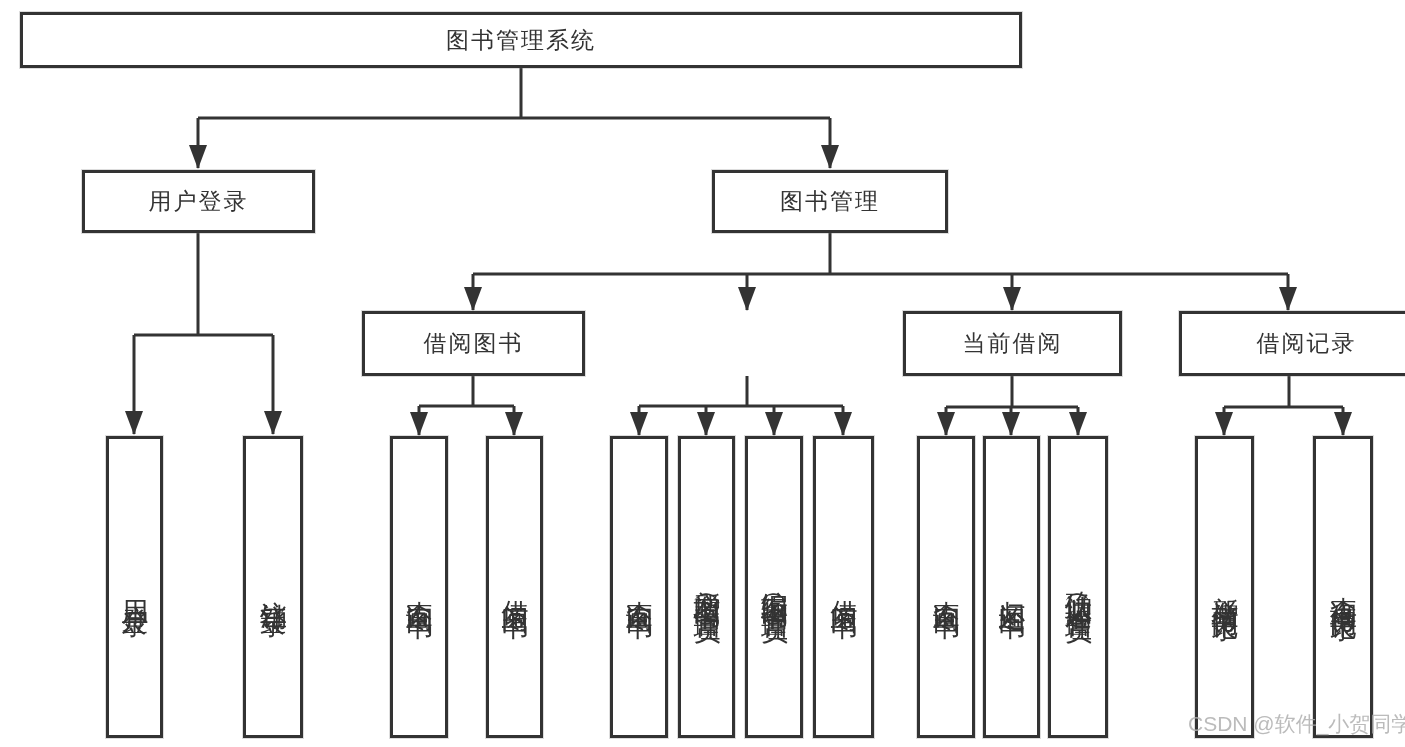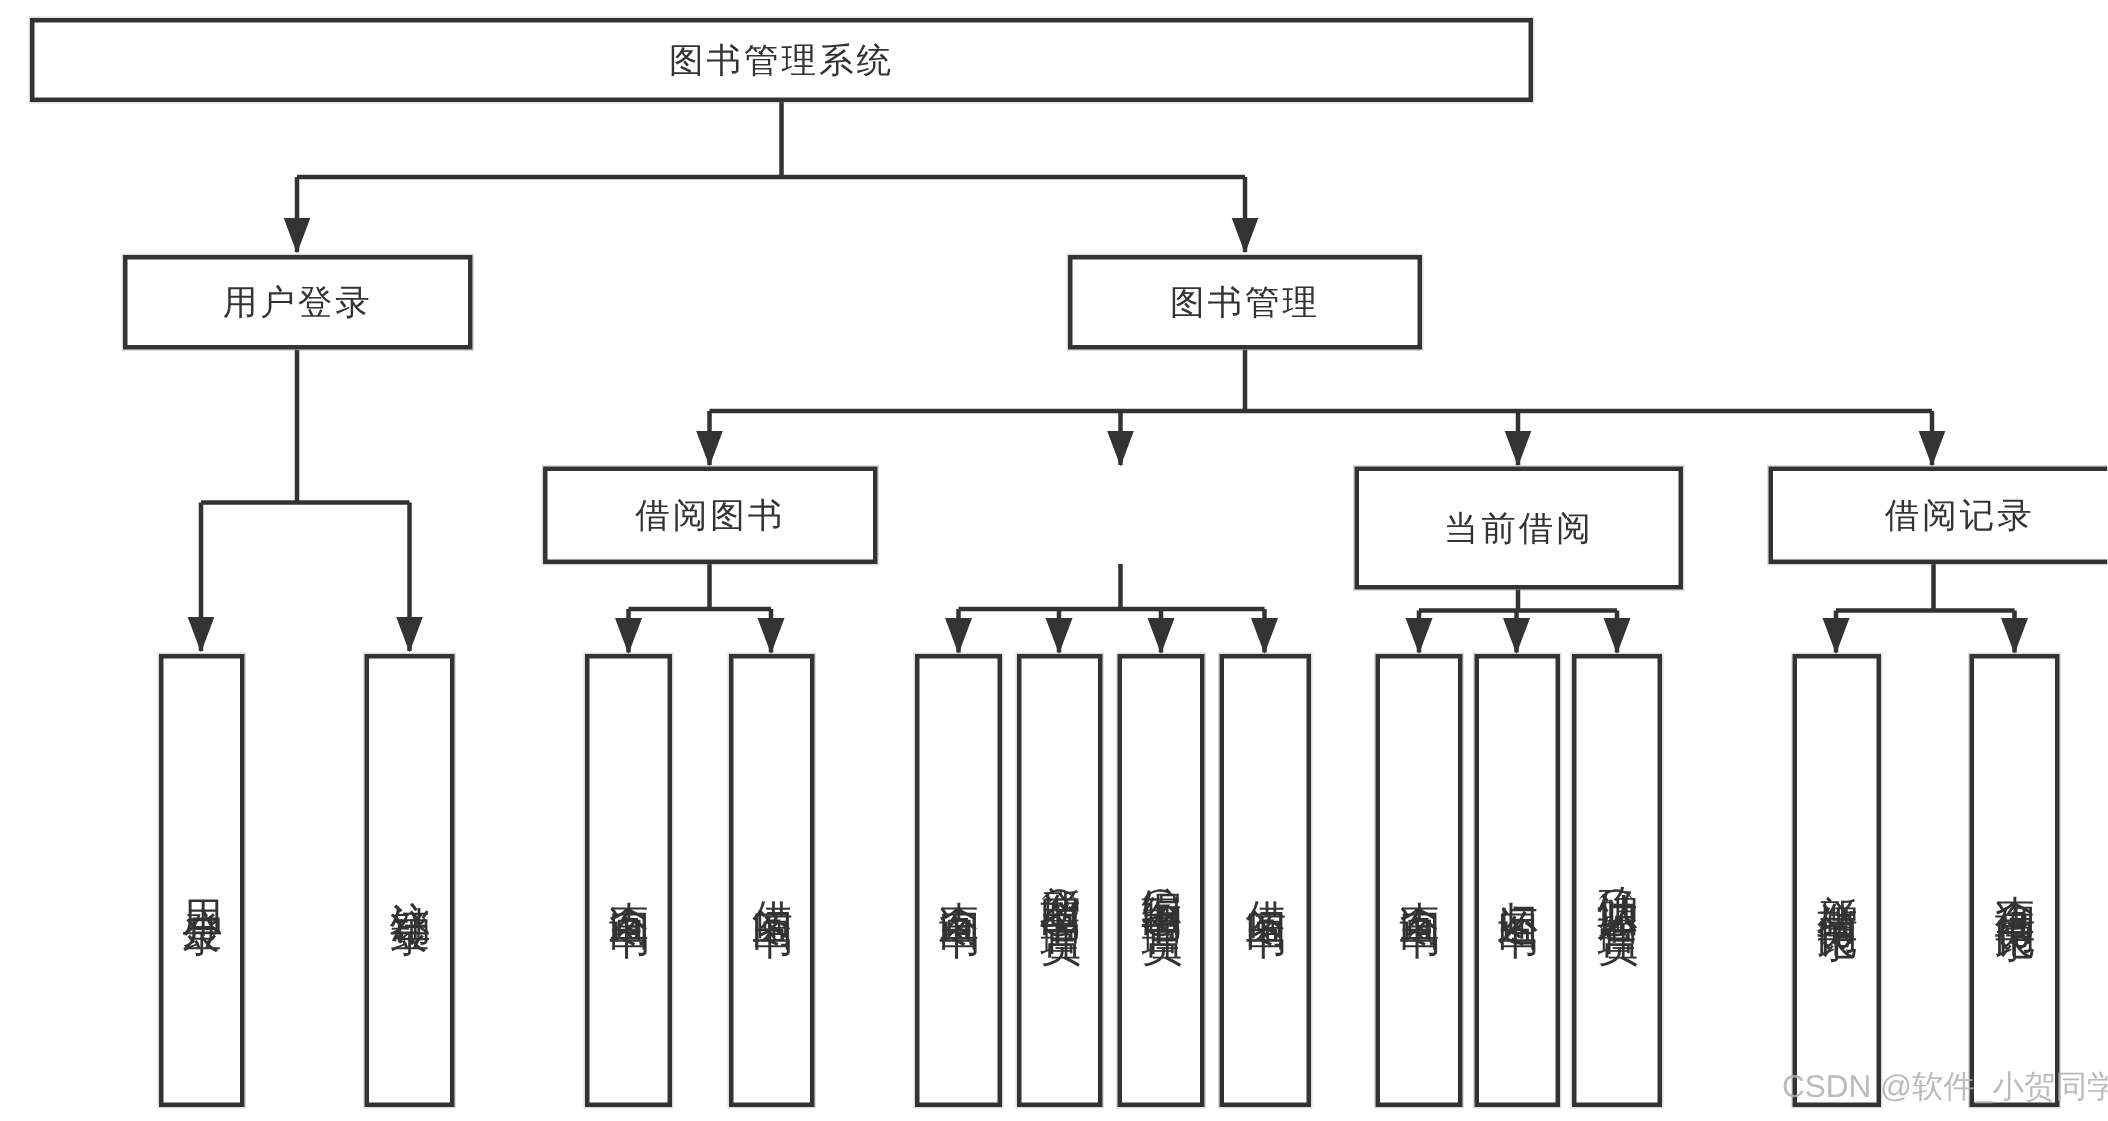--- a/index.html
+++ b/index.html
@@ -121,21 +121,21 @@
   <div class="node h" style="left:82px; top:170px; width:233px; height:63px;">
     <span class="lbl">用户登录</span>
   </div>
   <div class="node h" style="left:712px; top:170px; width:236px; height:63px;">
     <span class="lbl">图书管理</span>
   </div>
 
   <div class="node h" style="left:362px; top:311px; width:223px; height:65px;">
     <span class="lbl">借阅图书</span>
   </div>
-  <div class="node h" style="left:903px; top:311px; width:219px; height:82px;">
+  <div class="node h" style="left:903px; top:311px; width:219px; height:65px;">
     <span class="lbl">当前借阅</span>
   </div>
   <div class="node h" style="left:1179px; top:311px; width:255px; height:65px;">
     <span class="lbl">借阅记录</span>
   </div>
 
   <div class="node v" style="left:106px; top:436px; width:57px; height:302px;">
     <span class="lbl">用户登录</span>
   </div>
   <div class="node v" style="left:243px; top:436px; width:60px; height:302px;">

